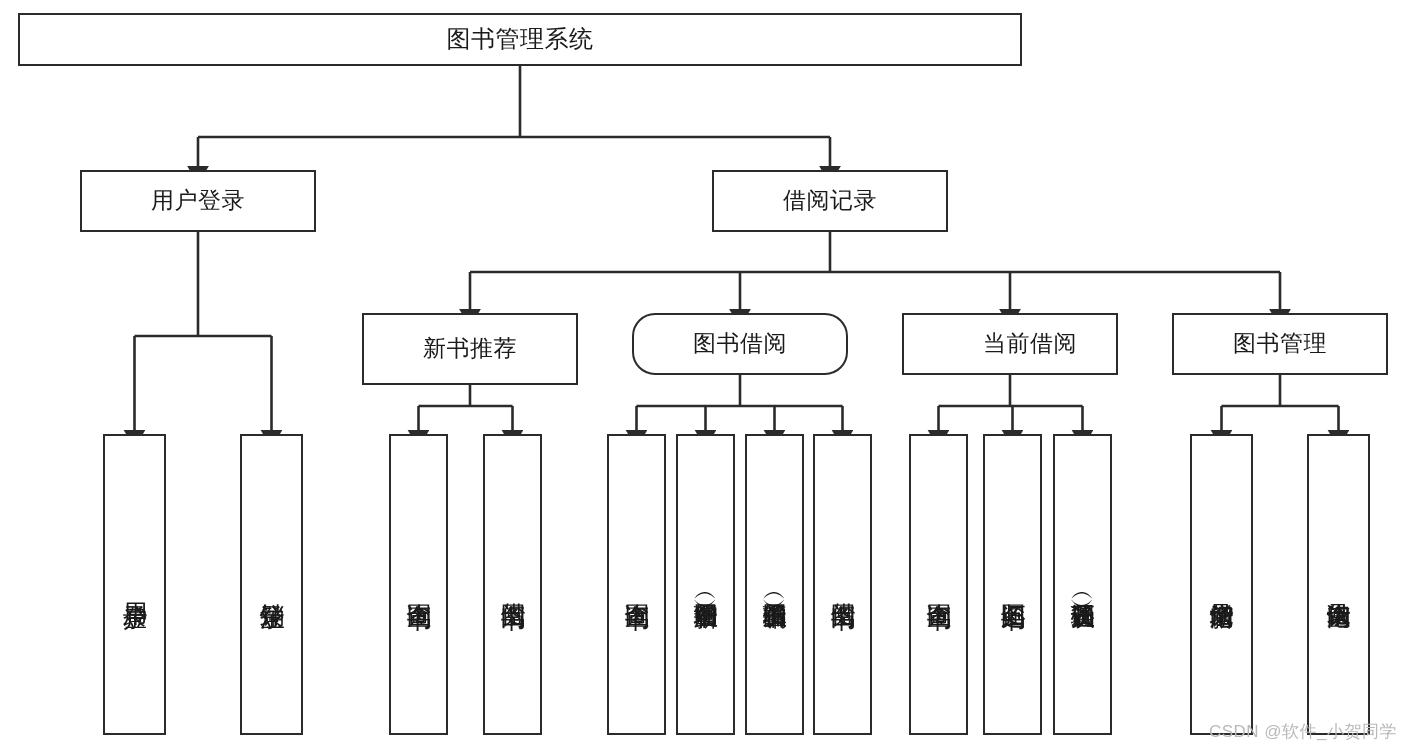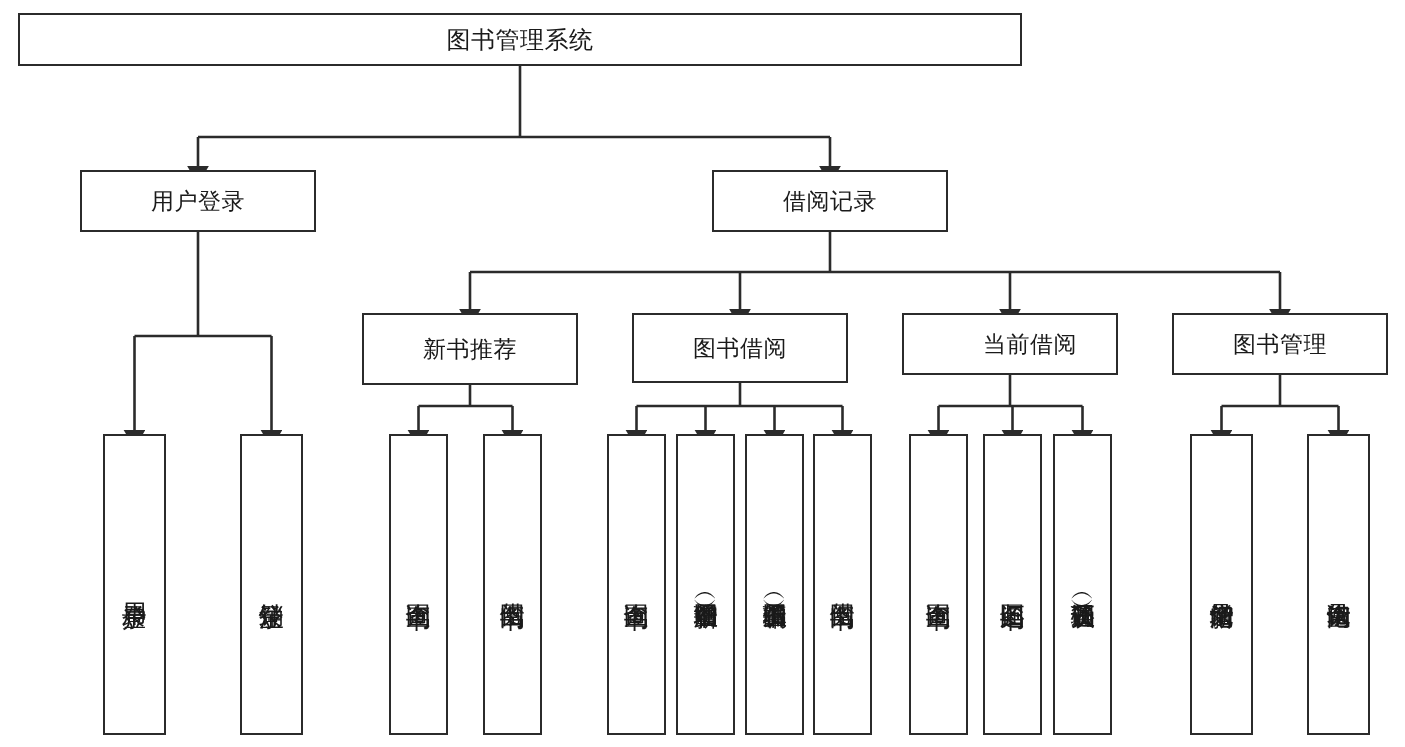--- a/index.html
+++ b/index.html
@@ -35,20 +35,21 @@
     align-items: center;
     justify-content: center;
     color: #1a1a1a;
     z-index: 2;
   }
   .node-label {
     display: block;
     text-align: center;
     line-height: 1.08;
     white-space: nowrap;
+    font-family: Liberation Serif, serif;
   }
   
   .node.horiz .node-label {
     font-size: 23px;
     letter-spacing: 0.5px;
   }
   .node.root .node-label {
     font-size: 24px;
   }
   
@@ -136,21 +137,21 @@
       </div>
       <div class="node horiz" style="left: 80px; top: 170px; width: 236px; height: 62px;">
         <span class="node-label">用户登录</span>
       </div>
       <div class="node horiz" style="left: 712px; top: 170px; width: 236px; height: 62px;">
         <span class="node-label">借阅记录</span>
       </div>
       <div class="node horiz" style="left: 362px; top: 313px; width: 216px; height: 72px;">
         <span class="node-label">新书推荐</span>
       </div>
-      <div class="node horiz" style="left: 632px; top: 313px; width: 216px; height: 70px;">
+      <div class="node horiz" style="left: 632px; top: 313px; width: 216px; height: 62px; border-radius: 23px;">
         <span class="node-label">图书借阅</span>
       </div>
       <div class="node horiz" style="left: 902px; top: 313px; width: 216px; height: 62px; padding-left: 40px;">
         <span class="node-label">当前借阅</span>
       </div>
       <div class="node horiz" style="left: 1172px; top: 313px; width: 216px; height: 62px;">
         <span class="node-label">图书管理</span>
       </div>
       <div class="node vert" style="left: 103px; top: 434px; width: 63px; height: 301px;">
         <span class="node-label">用户登录</span>
@@ -186,13 +187,14 @@
         <span class="node-label">确认归还（管理员）</span>
       </div>
       <div class="node vert tight" style="left: 1190px; top: 434px; width: 63px; height: 301px;">
         <span class="node-label">新增借阅记录</span>
       </div>
       <div class="node vert tight" style="left: 1307px; top: 434px; width: 63px; height: 301px;">
         <span class="node-label">查询借阅记录</span>
       </div>
     </div>
 
+  <div id="watermark">CSDN @软件_小贺同学</div>
 </div>
 
 </body></html>

